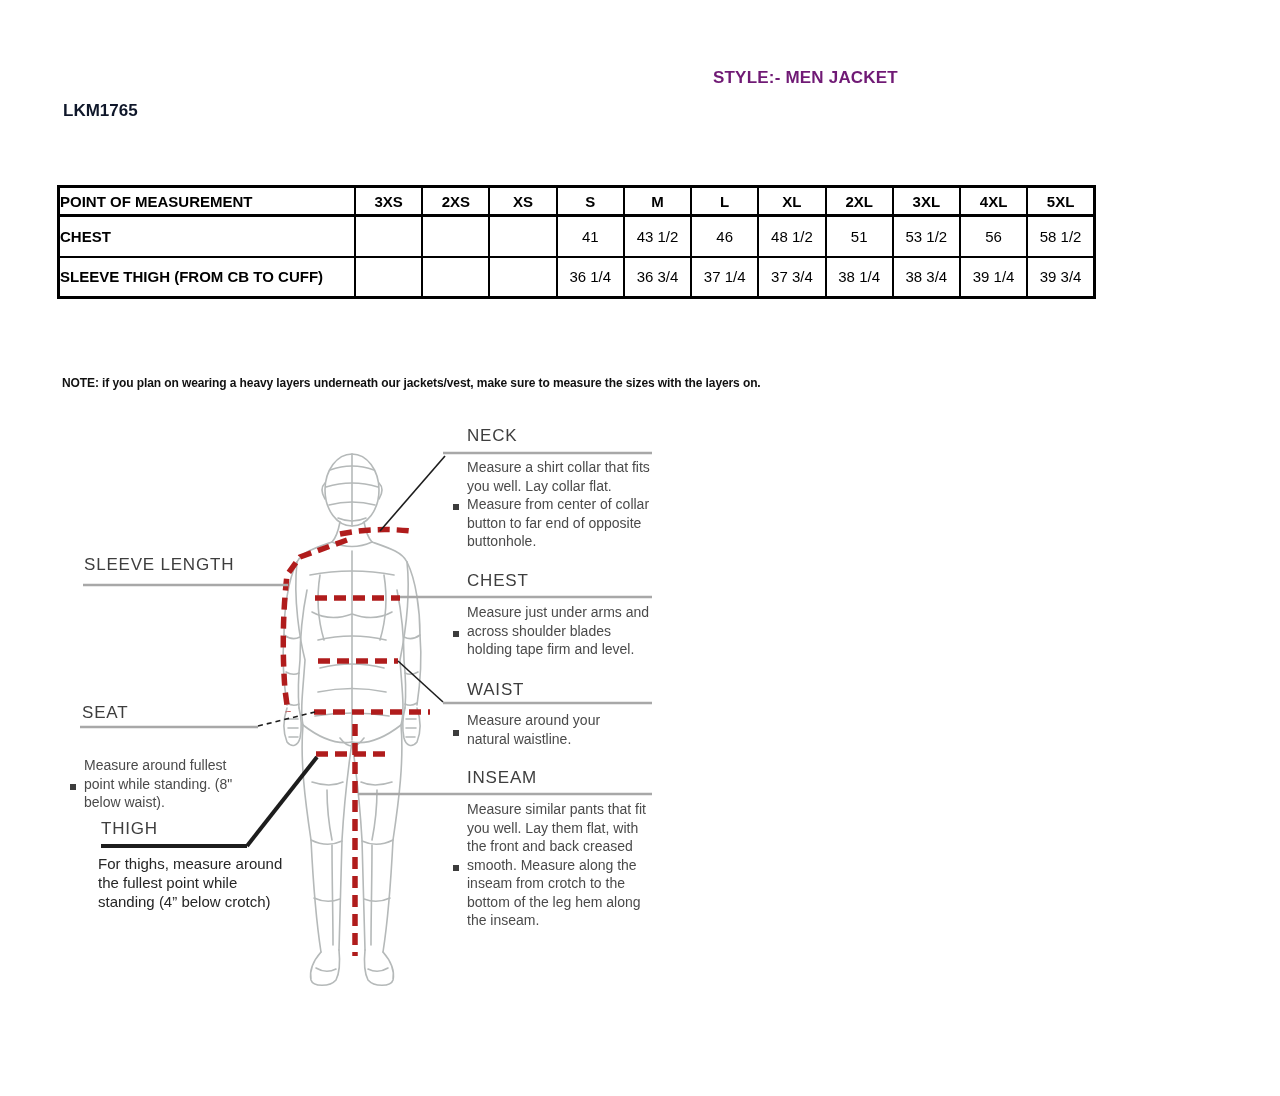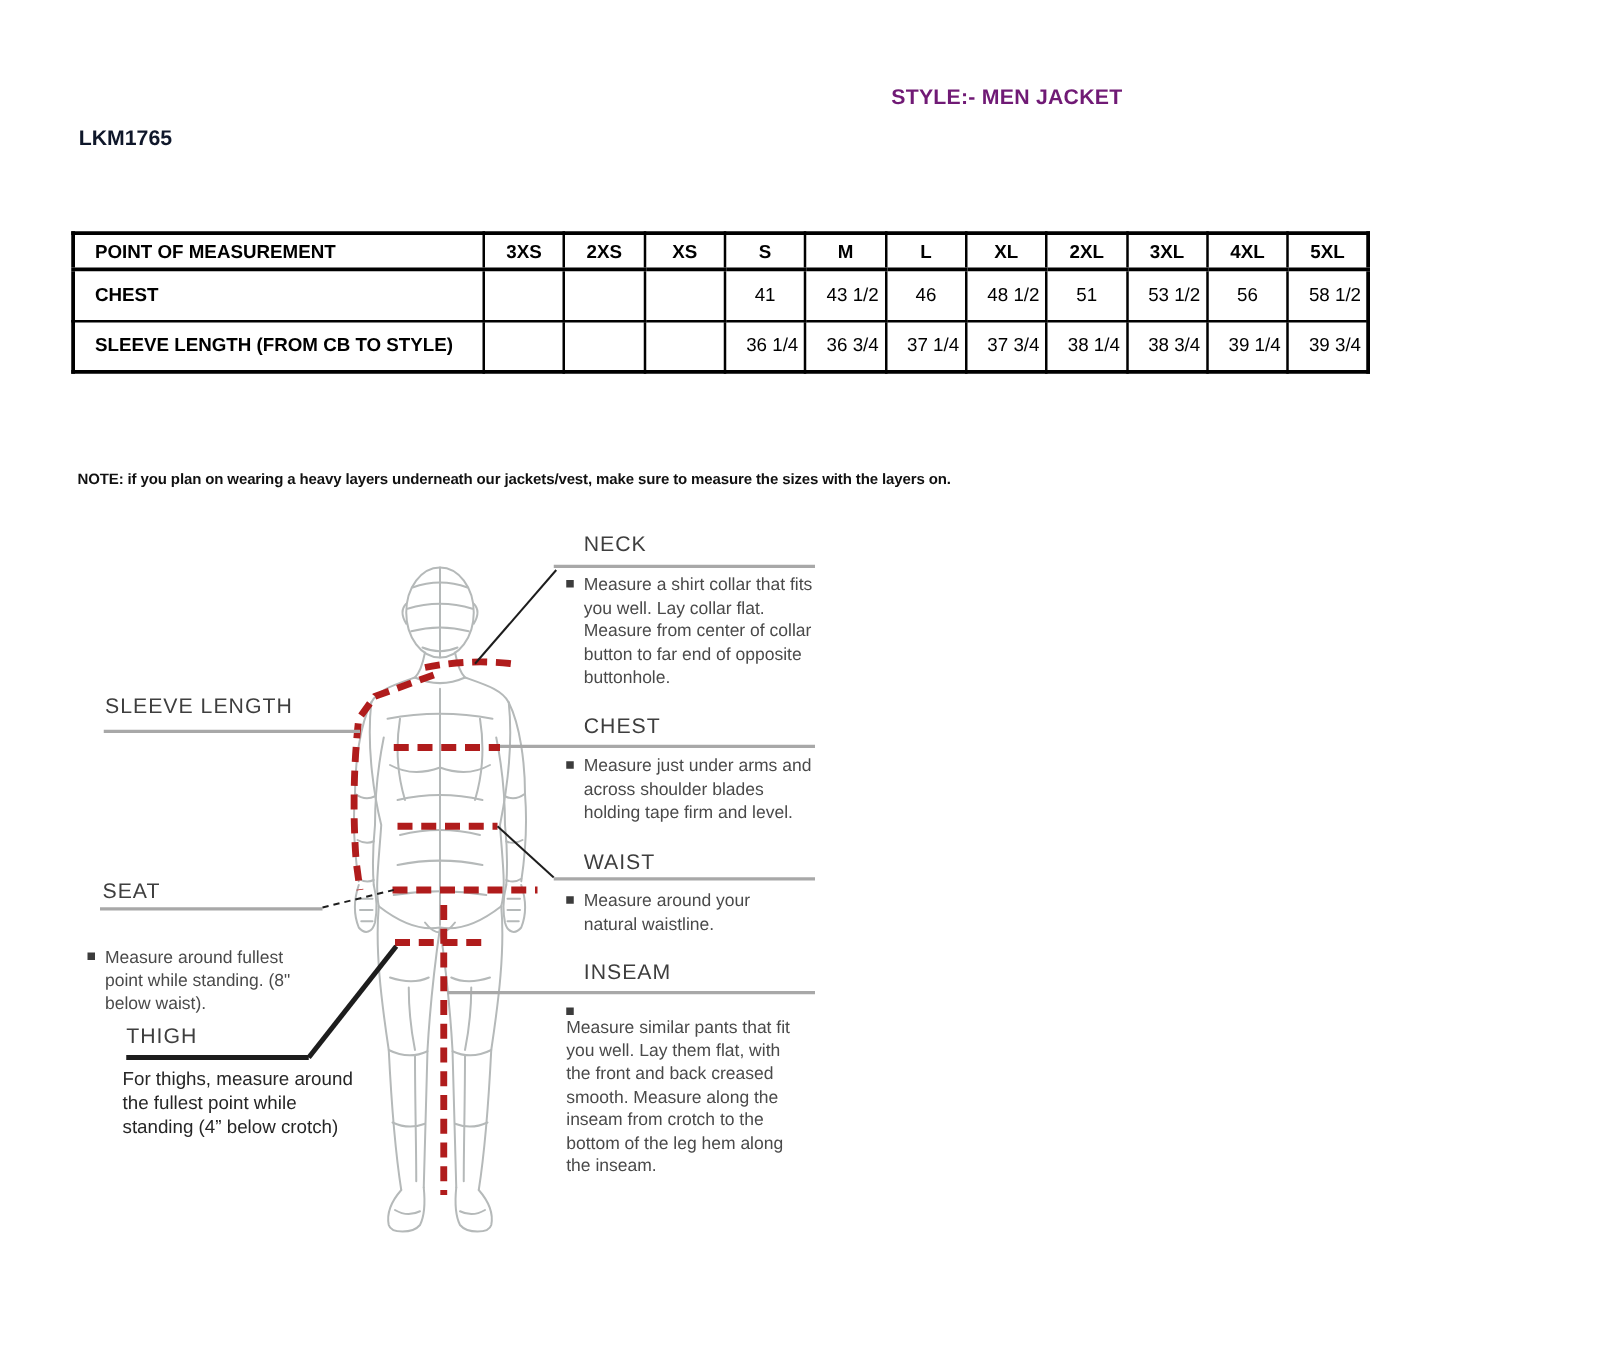--- a/index.html
+++ b/index.html
@@ -16,38 +16,38 @@
     position:absolute;left:63px;top:101px;
     font-size:17px;font-weight:bold;color:#0f172a;
   }
   
   .size-table-wrap{position:absolute;left:57px;top:185px;width:1039px;}
   table.size-table{
     border-collapse:collapse;table-layout:fixed;width:1039px;
     border:3px solid #000;font-size:15px;
   }
   table.size-table th,table.size-table td{
-    border:2px solid #000;padding:0 16px;text-align:center;overflow:hidden;white-space:nowrap;
+    border:2px solid #000;padding:0 0;text-align:center;overflow:hidden;white-space:nowrap;
   }
   table.size-table thead tr{height:29px;}
   table.size-table tbody tr{height:41px;}
   table.size-table thead th{border-bottom:3px solid #000;font-weight:bold;}
   table.size-table th:first-child{width:294px;text-align:left;}
   table.size-table td.rowlabel{text-align:left;font-weight:bold;}
   
   .note-line{
     position:absolute;left:62px;top:376px;width:960px;
     font-size:12px;font-weight:bold;color:#111;letter-spacing:-0.1px;
   }
   
   .sec-heading{
     position:absolute;font-size:17px;letter-spacing:0.8px;color:#3e3e3e;font-weight:400;
   }
   .sec-para{
-    position:absolute;display:flex;align-items:flex-start;
+    position:absolute;display:flex;align-items:center;
     font-size:14px;line-height:18.5px;color:#4a4a4a;
   }
   .sec-para .bullet{
     flex:none;width:6px;height:6px;background:#3c3c3c;margin:6px 8px 0 0;
   }
   .sec-para .ptxt{display:block;}
   .thigh-para{
     position:absolute;font-size:15px;line-height:19px;color:#262626;
   }
   svg.diagram-art{position:absolute;left:0;top:0;}
@@ -94,21 +94,21 @@
             <td>41</td>
             <td>43 1/2</td>
             <td>46</td>
             <td>48 1/2</td>
             <td>51</td>
             <td>53 1/2</td>
             <td>56</td>
             <td>58 1/2</td>
           </tr>
           <tr>
-            <td class="rowlabel">SLEEVE LENGTH (FROM CB TO STYLE)</td>
+            <td class="rowlabel">SLEEVE THIGH (FROM CB TO CUFF)</td>
             <td></td>
             <td></td>
             <td></td>
             <td>36 1/4</td>
             <td>36 3/4</td>
             <td>37 1/4</td>
             <td>37 3/4</td>
             <td>38 1/4</td>
             <td>38 3/4</td>
             <td>39 1/4</td>
@@ -236,18 +236,18 @@
     <span class="ptxt" style="width:192px;">Measure just under arms and across shoulder blades holding tape firm and level.</span>
   </div>
 
   <div class="sec-heading" style="left:467px;top:680px;">WAIST</div>
   <div class="sec-para" style="left:453px;top:711px;width:200px;">
     <span class="bullet"></span>
     <span class="ptxt" style="width:160px;">Measure around your natural waistline.</span>
   </div>
 
   <div class="sec-heading" style="left:467px;top:768px;">INSEAM</div>
-  <div class="sec-para" style="left:453px;top:800px;width:205px;flex-direction:column;">
+  <div class="sec-para" style="left:453px;top:800px;width:205px;">
     <span class="bullet"></span>
     <span class="ptxt" style="width:186px;">Measure similar pants that fit you well. Lay them flat, with the front and back creased smooth. Measure along the inseam from crotch to the bottom of the leg hem along the inseam.</span>
   </div>
 
 </div>
 
 </body></html>

